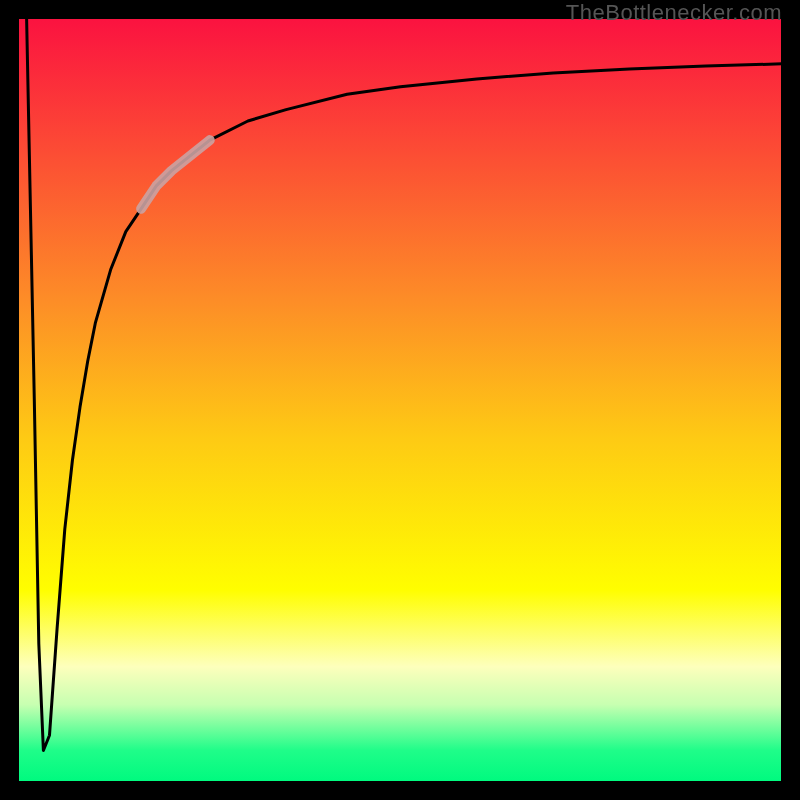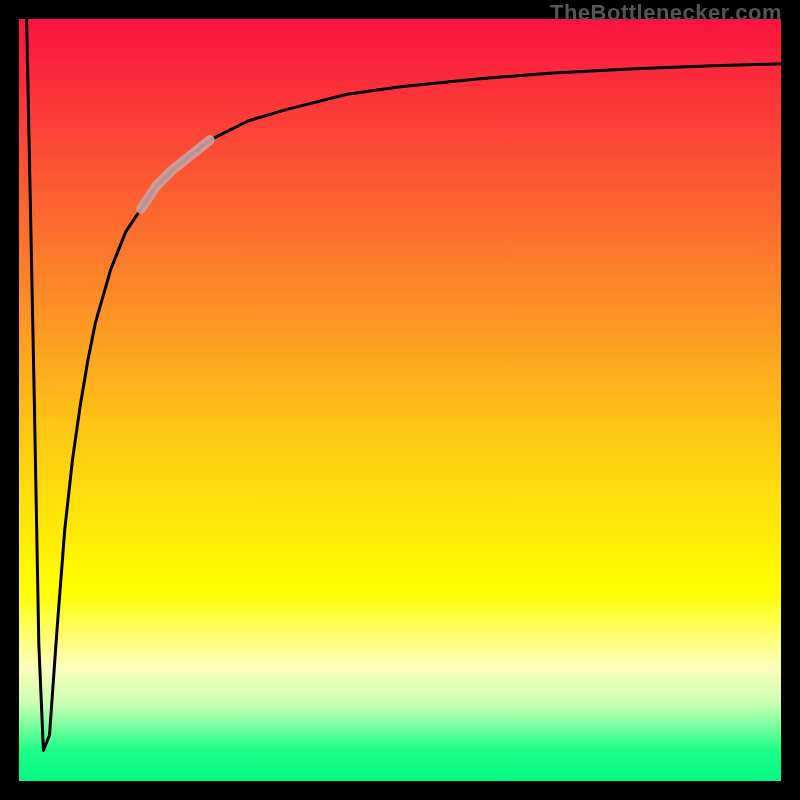--- a/index.html
+++ b/index.html
@@ -19,21 +19,21 @@
   .frame {
     position: absolute;
     top: 0;
     left: 0;
     width: 800px;
     height: 800px;
     box-sizing: border-box;
   }
   .watermark {
     position: absolute;
-    font-weight: bold;
+    font-weight: normal;
     color: #555555;
     pointer-events: none;
     letter-spacing: 0.5px;
   }
 </style>
 </head>
 <body>
 
 <div class="stage">
 

